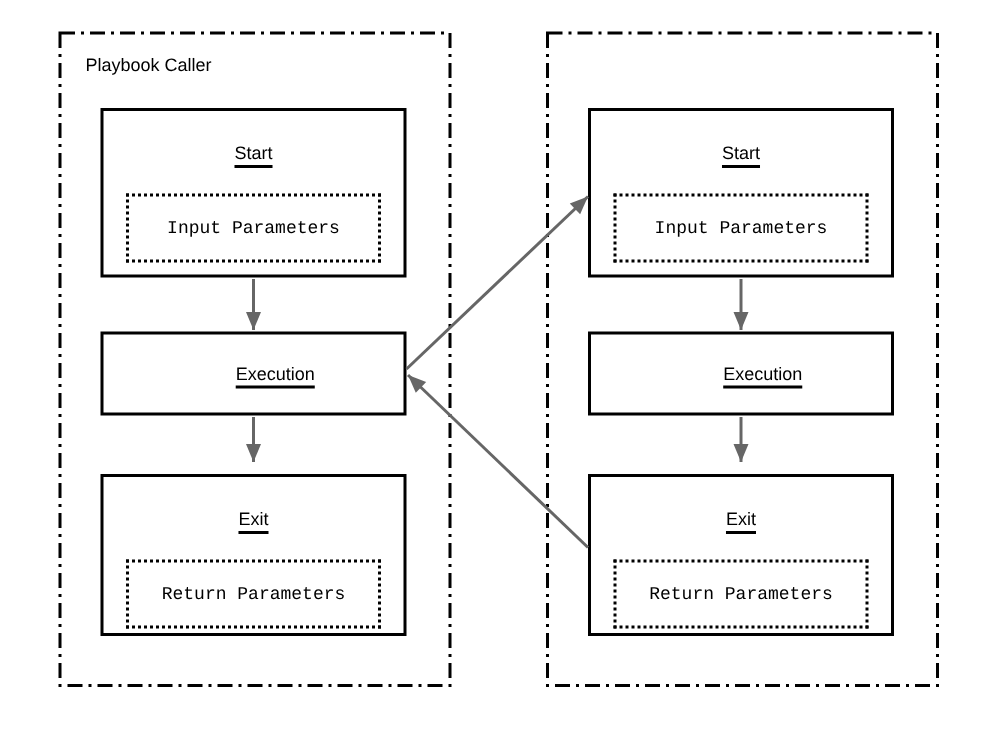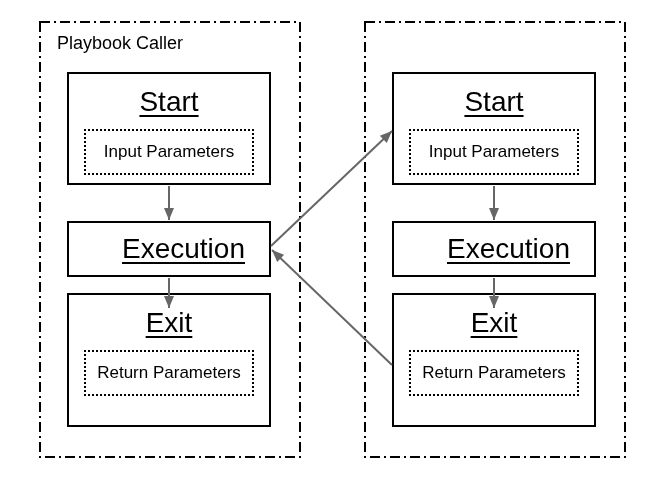--- a/index.html
+++ b/index.html
@@ -17,37 +17,37 @@
     top: 21px;
     width: 262px;
     height: 437px;
   }
   #caller-container { left: 39px; }
   #callee-container { left: 364px; }
   .container-title {
     position: absolute;
     top: 10px;
     left: 18px;
-    font-size: 18px;
+    font-size: 12px;
     line-height: 24px;
     white-space: nowrap;
   }
   .node {
     position: absolute;
     left: 28px;
     width: 204px;
     border: 2px solid #000000;
     background: #ffffff;
     box-sizing: border-box;
   }
   .node-start { top: 51px; height: 113px; }
   .node-exec  { top: 200px; height: 56px; display: flex; align-items: center; justify-content: center; padding-left: 29px; }
-  .node-exit  { top: 272px; height: 134px; }
+  .node-exit  { top: 295px; height: 108px; }
   .node-label {
-    font-size: 28px;
+    font-size: 12px;
     line-height: 24px;
     text-align: center;
     text-decoration: underline;
     text-underline-offset: 4px;
     text-decoration-thickness: 1.5px;
   }
   .node-start .node-label, .node-exit .node-label {
     position: absolute;
     top: 16px; left: 0; right: 0;
   }
@@ -57,21 +57,21 @@
     left: 50%;
     transform: translateX(-50%);
     width: 170px;
     height: 46px;
     border: 2px dotted #000000;
     box-sizing: border-box;
     display: flex;
     align-items: center;
     justify-content: center;
   }
-  .param-label { font-size: 17px; white-space: nowrap; }
+  .param-label { font-size: 12px; white-space: nowrap; font-family: Liberation Mono, monospace; }
   #overlay {
     position: absolute;
     top: 0; left: 0;
     pointer-events: none;
   }
 </style>
 </head>
 <body>
 
 <div class="container" id="caller-container">

